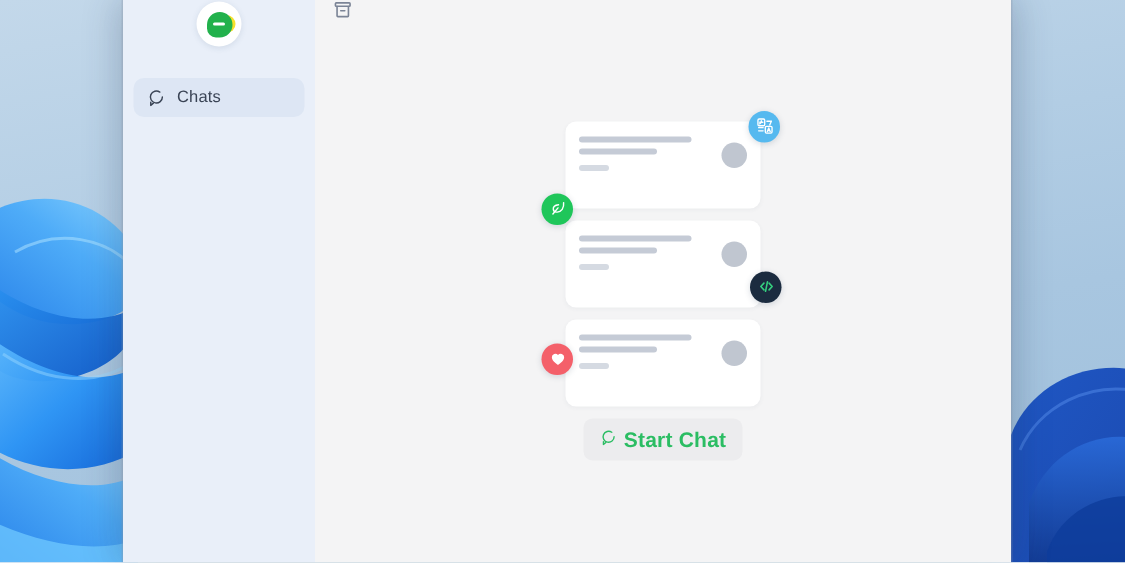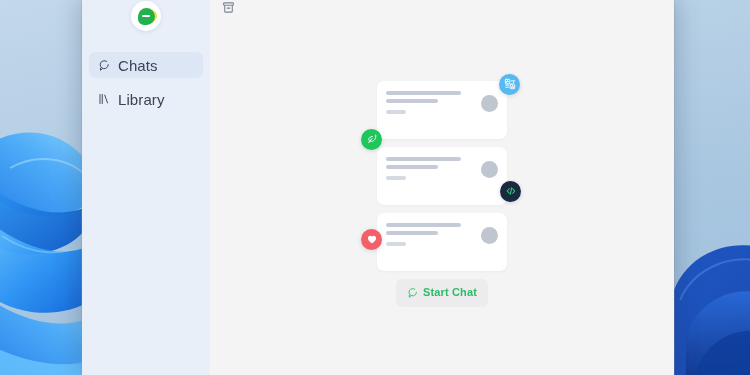--- a/index.html
+++ b/index.html
@@ -101,21 +101,21 @@
   .nav { margin-top: 10px; padding: 0 7px; }
   .nav-item {
     display: flex;
     align-items: center;
     gap: 8px;
     height: 26px;
     padding: 0 9px;
     border-radius: 7px;
     margin-bottom: 8px;
     color: #3a4455;
-    font-size: 15px;
+    font-size: 11px;
     cursor: pointer;
   }
   .nav-item.active { background: #dde6f4; }
   .nav-icon {
     width: 12px; height: 12px;
     display: flex; align-items: center; justify-content: center;
     flex: 0 0 12px;
   }
   .nav-icon svg { display: block; }
   .nav-label { line-height: 1; letter-spacing: .1px; }
@@ -200,21 +200,21 @@
     justify-content: center;
     gap: 5px;
     background: #ececee;
     border-radius: 6px;
     padding: 5px 11px;
     width: max-content;
     cursor: pointer;
   }
   .start-chat-label {
     color: #2bbd63;
-    font-size: 11px;
+    font-size: 14px;
     font-weight: bold;
     line-height: 1;
     letter-spacing: .15px;
   }
 </style>
 </head>
 <body>
 
 <div id="screen">
 
@@ -277,30 +277,20 @@
         <div class="nav-item active">
           <span class="nav-icon">
             <svg width="12" height="12" viewBox="0 0 24 24" fill="none" stroke="#3a4455" stroke-width="1.9" stroke-linecap="round" stroke-linejoin="round">
               <path d="M20.5 11.3a8 8 0 1 1-3.4-6.5"></path>
               <path d="M8.5 19.5 5 22.5v-4.2"></path>
             </svg>
           </span>
           <span class="nav-label">Chats</span>
         </div>
 
-        <div class="nav-item">
-          <span class="nav-icon">
-            <svg width="12" height="12" viewBox="0 0 24 24" fill="none" stroke="#3a4455" stroke-width="1.9" stroke-linecap="round">
-              <path d="M4 3v18"></path>
-                <path d="M8.5 3v18"></path>
-                <path d="M13.5 4.2 19 19.8"></path>
-            </svg>
-          </span>
-          <span class="nav-label">Library</span>
-        </div>
 
 
       </div>
     </div>
 
     <div class="main">
 
       <div class="main-toolbar">
         <div class="toolbar-btn">
           <span>

